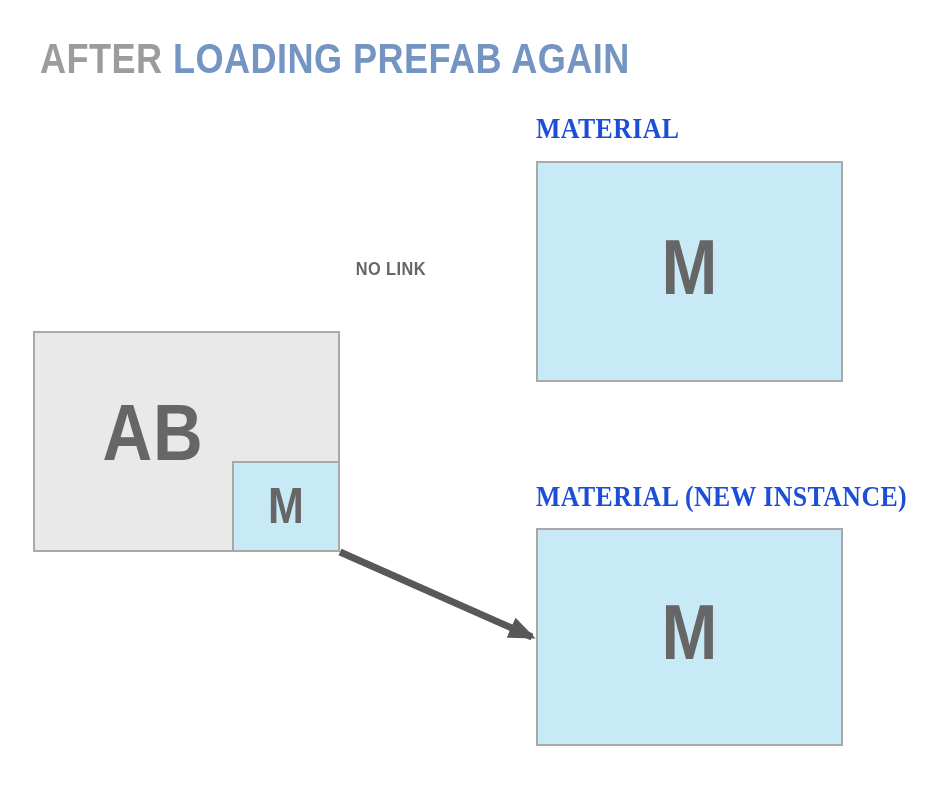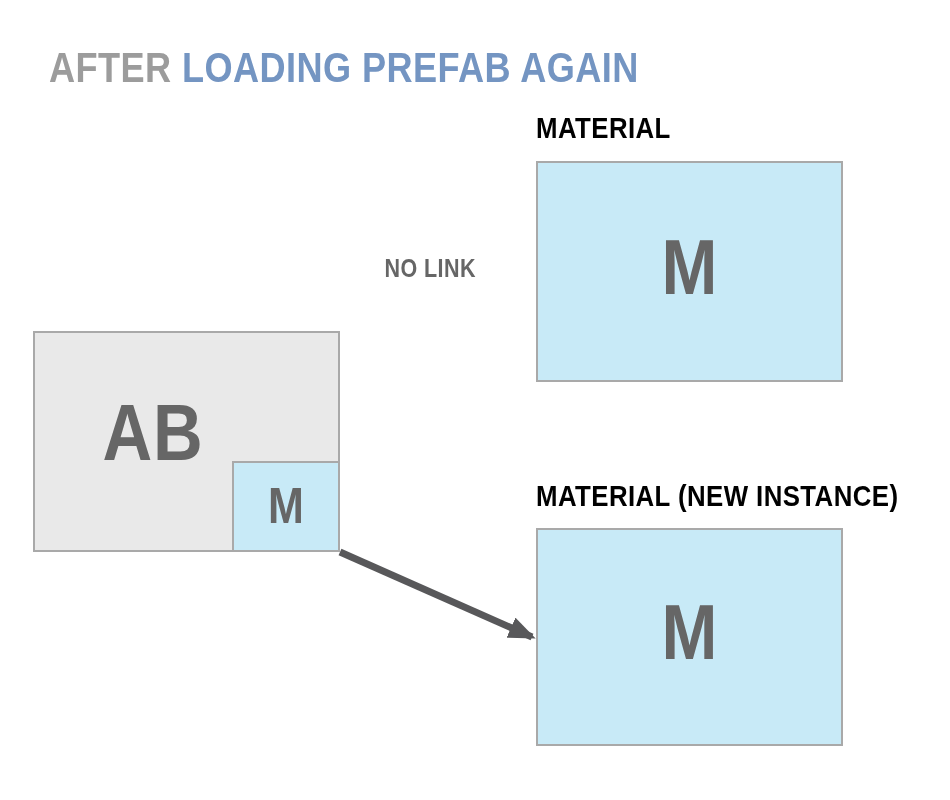--- a/index.html
+++ b/index.html
@@ -20,22 +20,23 @@
   .page-title {
     left: 33px; top: 30px;
     font-size: 42px; line-height: 44px;
     letter-spacing: 0.5px;
   }
   .title-prefix { color: #9c9c9c; }
   .title-highlight { color: #7495c2; }
 
   .box-label {
     font-size: 30px; line-height: 32px;
-    color: #000000;
+    color: #1d4ed8;
     letter-spacing: 0.5px;
+    font-family: Liberation Serif, serif;
   }
   .lbl-material-top { left: 536px; top: 112px; }
   .lbl-asset-bundle { left: 34px; top: 285px; }
   .lbl-material-new { left: 536px; top: 480px; }
 
   .box {
     box-sizing: border-box;
     border: 2px solid #a9a9a9;
     display: flex; align-items: center; justify-content: center;
   }
@@ -63,36 +64,36 @@
     color: #666666;
     font-size: 80px; line-height: 80px;
     letter-spacing: 1px;
     white-space: nowrap;
   }
   
   .box-material-top .big-letter, .box-material-new .big-letter { margin-top: -10px; }
   .box-bundled-m .small-letter { margin-top: -2px; }
 
   .float-label {
-    font-size: 25px; line-height: 29px;
+    font-size: 19px; line-height: 29px;
     color: #666666;
-    text-align: center;
+    text-align: left;
     letter-spacing: 0.5px;
   }
   .lbl-no-link { left: 350px; top: 254px; width: 160px; }
   .lbl-loaded  { left: 288px; top: 616px; width: 200px; }
 
   .arrow-layer { left: 0; top: 0; width: 950px; height: 800px; pointer-events: none; z-index: 3; }
 </style>
 </head>
 <body>
 
 <div id="canvas">
 
-  <h1 class="abs page-title" style="margin:16px;">
+  <h1 class="abs page-title" style="margin:7px;">
     <span class="cond">
       <span class="title-prefix">AFTER </span><span class="title-highlight">LOADING PREFAB AGAIN</span>
     </span>
   </h1>
 
   <div class="abs box-label lbl-material-top">
     <span class="cond">MATERIAL</span>
   </div>
   <div class="abs box blue-box box-material-top">
     <span class="big-letter cond-c">M</span>

